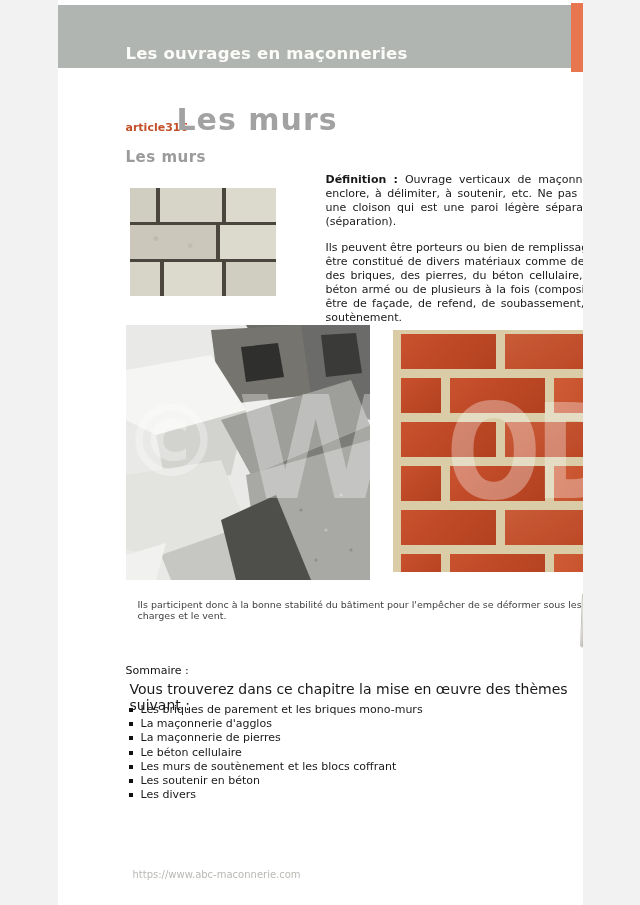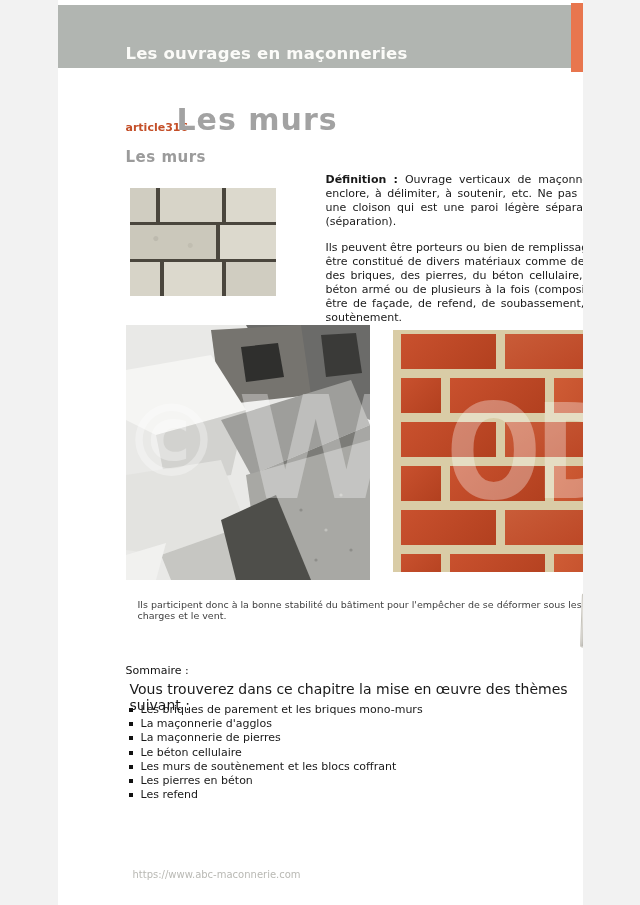--- a/index.html
+++ b/index.html
@@ -179,22 +179,22 @@
   <div class="block-thumb"></div>
 
   <span class="sommaire-heading">Sommaire :</span>
   <span class="sommaire-intro">Vous trouverez dans ce chapitre la mise en œuvre des thèmes suivant :</span>
   <ul class="sommaire-list">
     <li>Les briques de parement et les briques mono-murs</li>
     <li>La maçonnerie d'agglos</li>
     <li>La maçonnerie de pierres</li>
     <li>Le béton cellulaire</li>
     <li>Les murs de soutènement et les blocs coffrant</li>
-    <li>Les pierres en béton</li>
-    <li>Les refend</li>
+    <li>Les soutenir en béton</li>
+    <li>Les divers</li>
   </ul>
 
 
   <p class="footer-url">https://www.abc-maconnerie.com</p>
   <div class="page-num-box">
     <span class="page-num">3</span>
   </div>
 
 </div>
 

